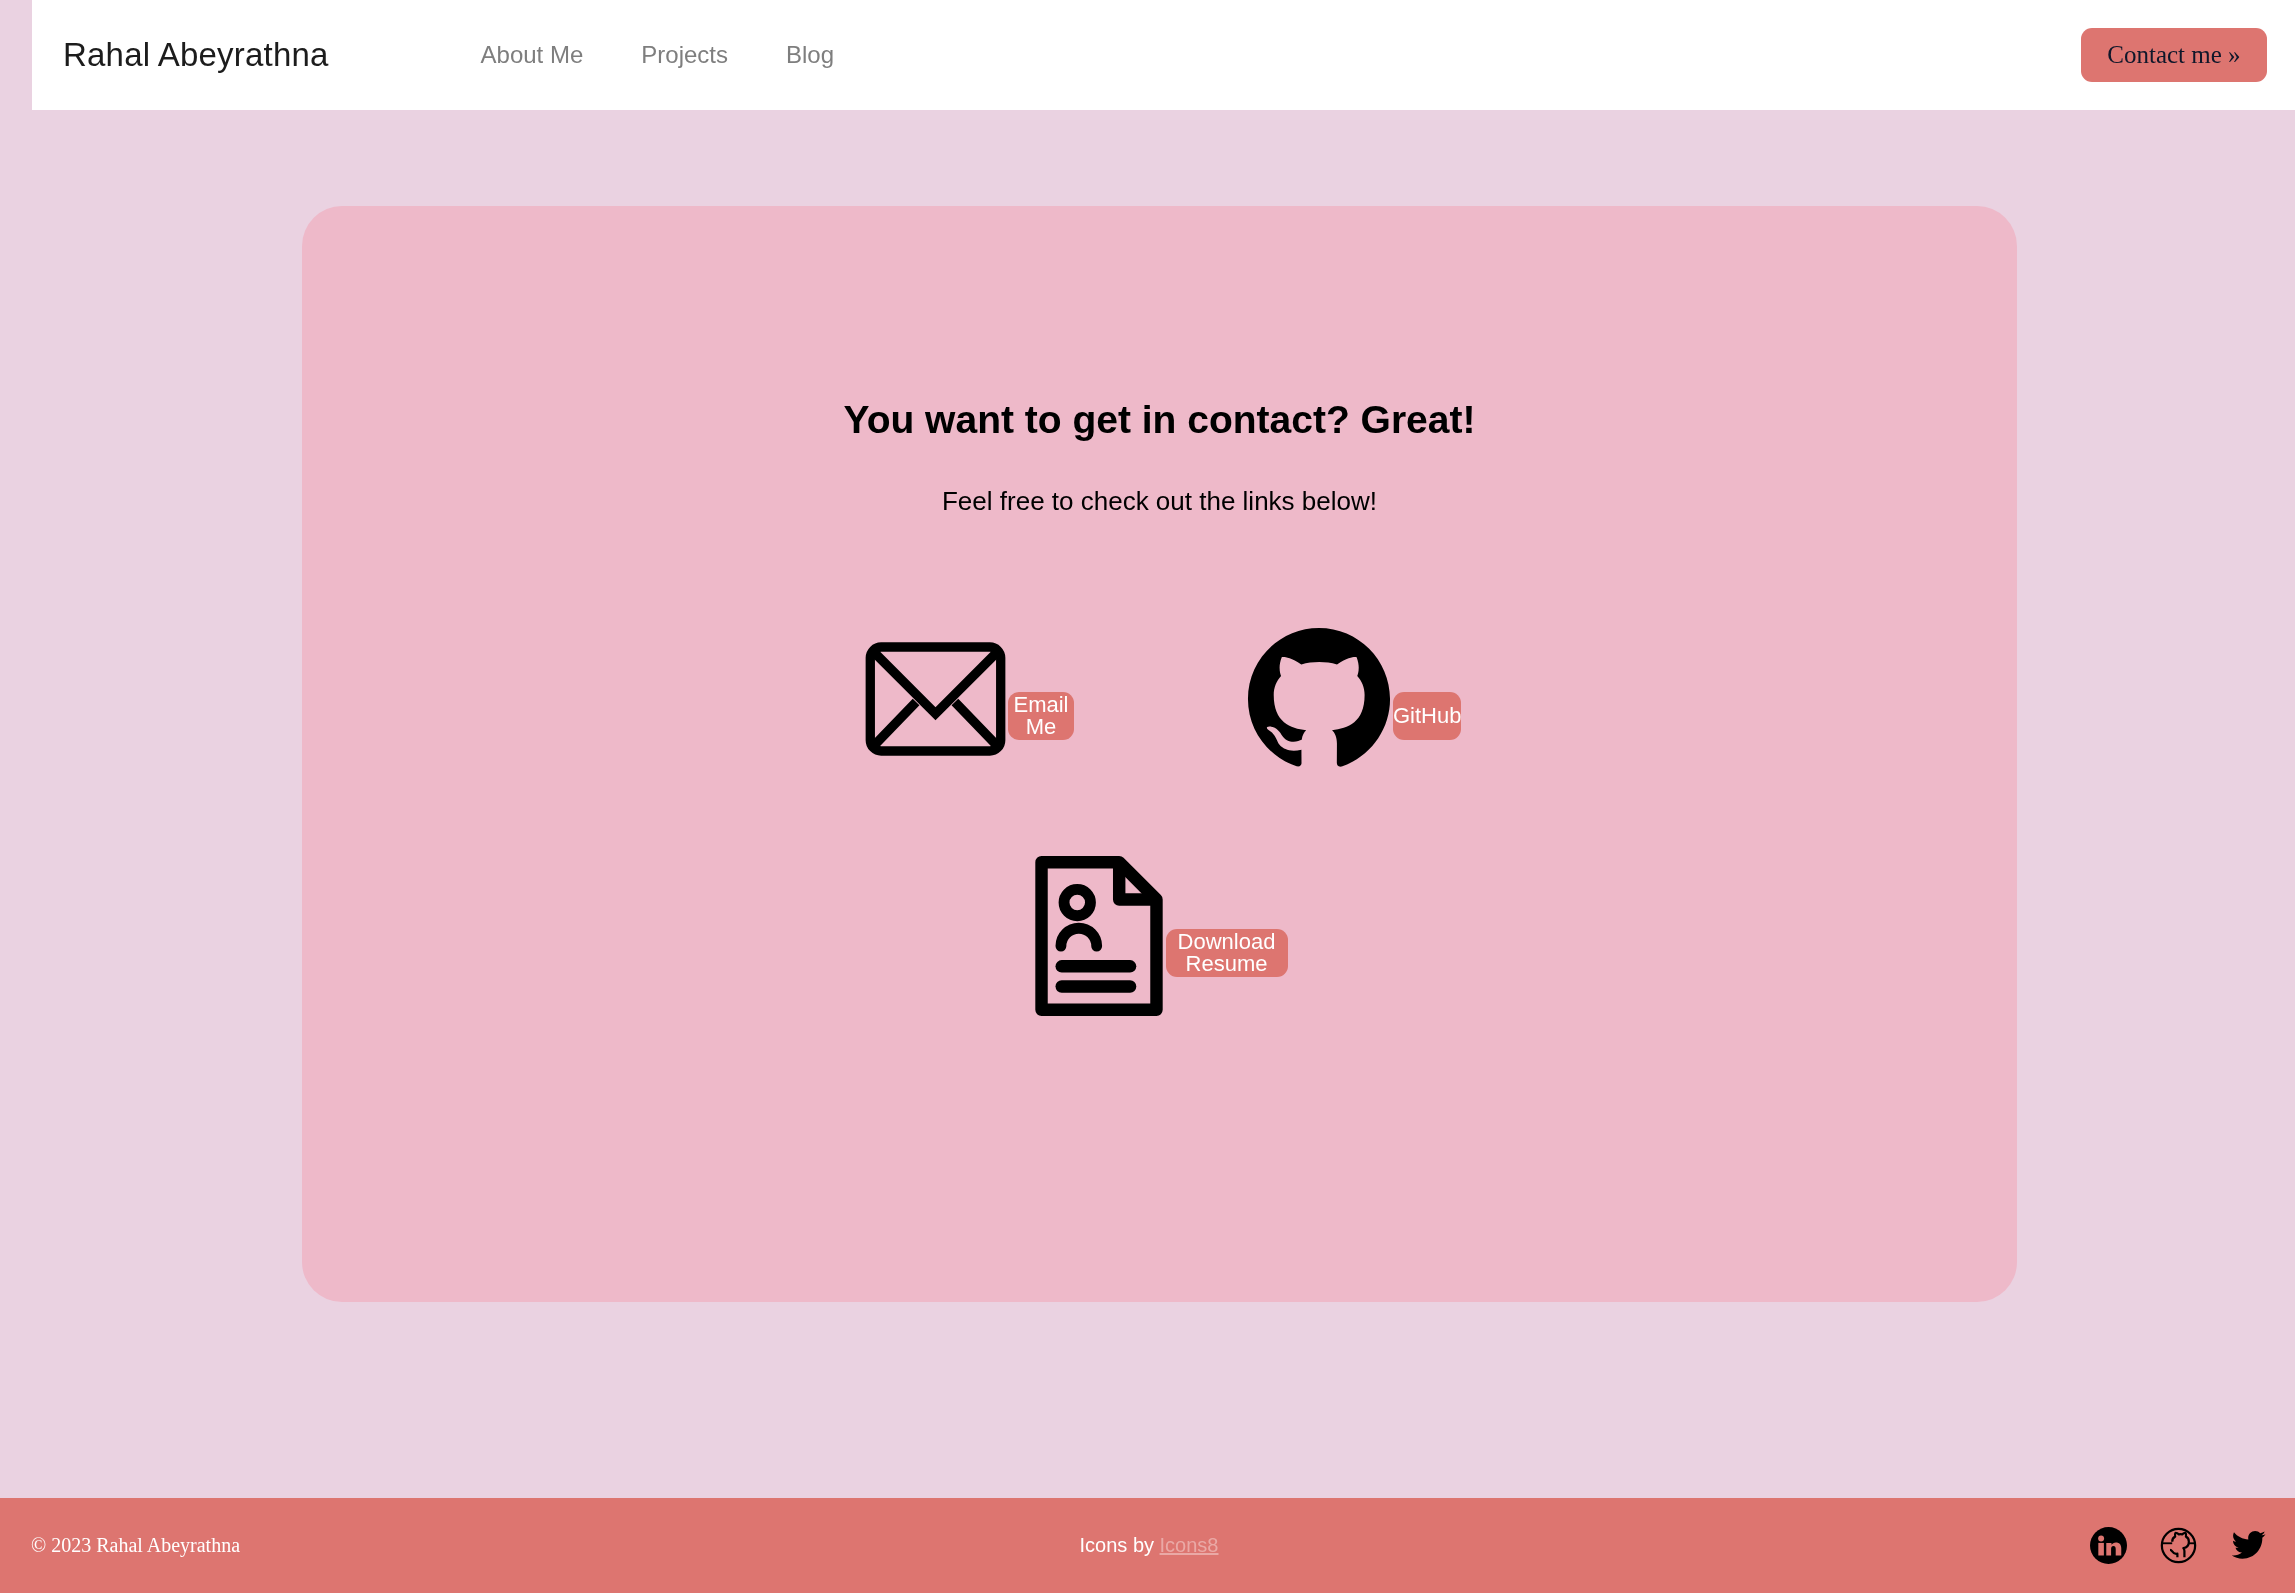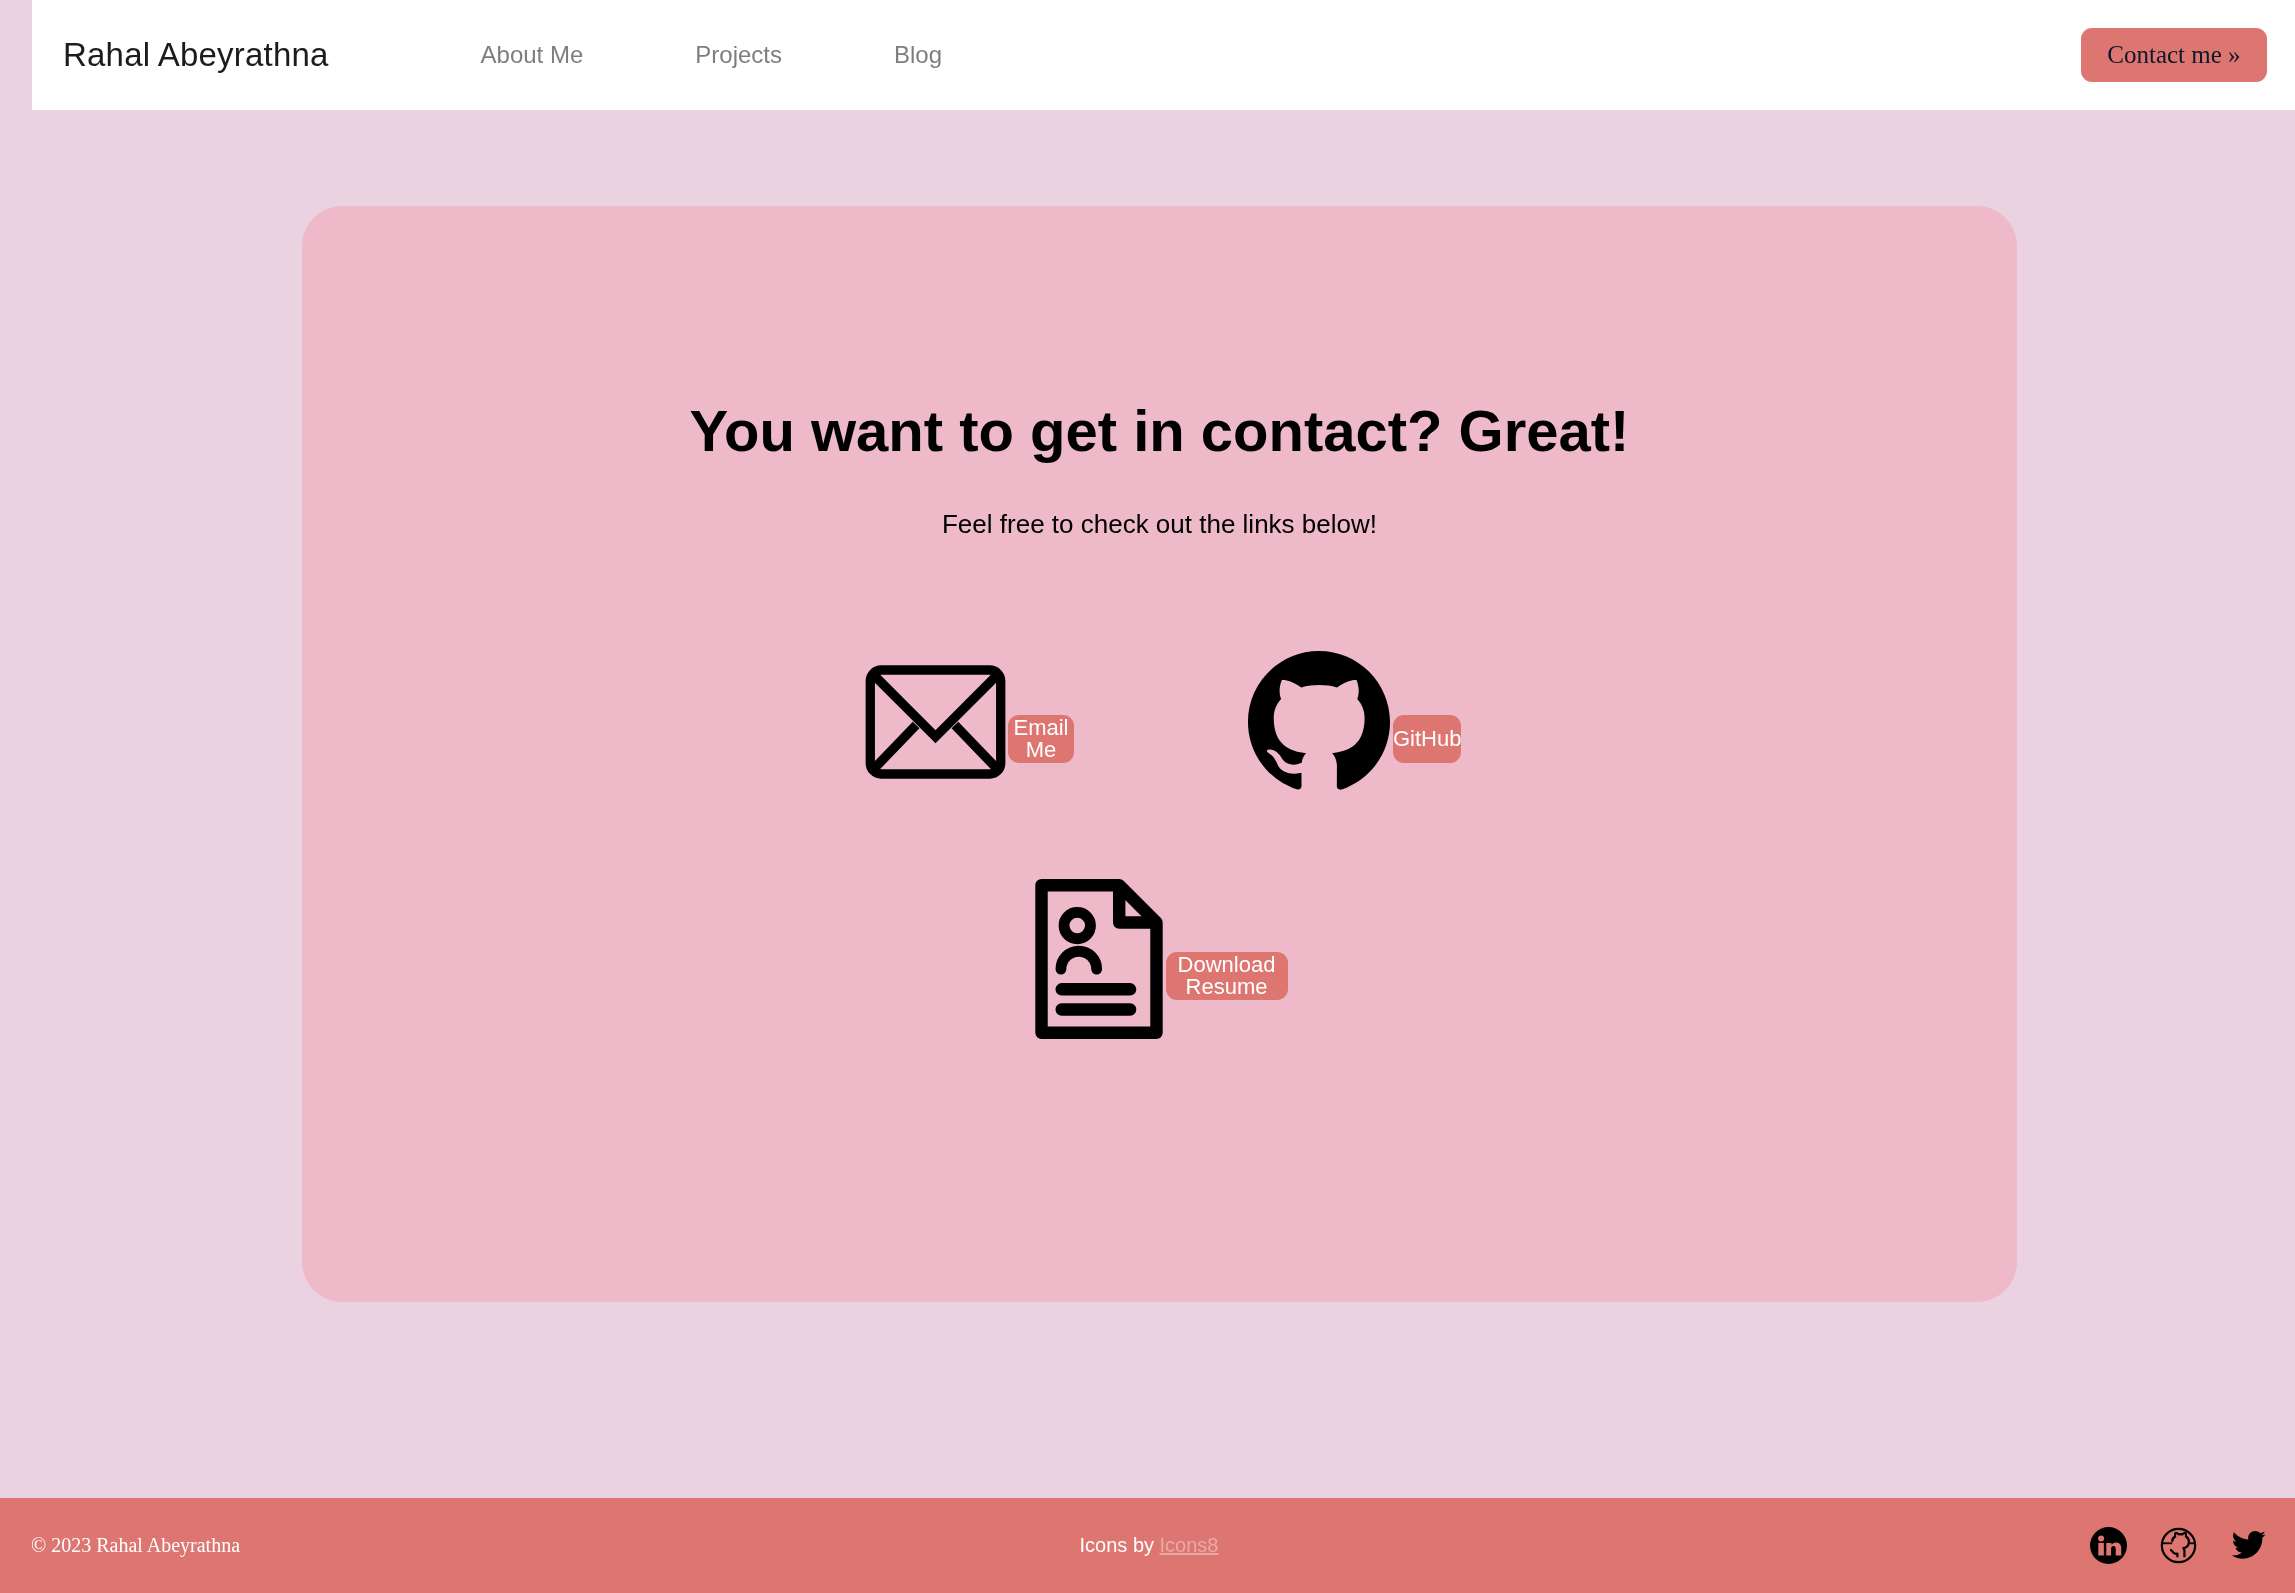--- a/index.html
+++ b/index.html
@@ -32,21 +32,21 @@
     font-size: 33px;
     color: #1c1c1c;
     font-weight: 400;
     letter-spacing: 0.2px;
     white-space: nowrap;
   }
 
   .nav-links {
     display: flex;
     align-items: center;
-    gap: 112px;
+    gap: 58px;
     margin-left: 152px;
   }
 
   .nav-link {
     font-size: 24px;
     color: #7e7e7e;
     text-decoration: none;
     white-space: nowrap;
   }
 
@@ -80,21 +80,21 @@
     height: 1096px;
     background: #eeb9c9;
     border-radius: 40px;
     display: flex;
     flex-direction: column;
     align-items: center;
   }
 
   .card-title {
     margin-top: 190px;
-    font-size: 58px;
+    font-size: 39px;
     font-weight: bold;
     color: #000000;
     text-align: center;
     line-height: 1.22;
     max-width: 1088px;
   }
 
   .card-sub {
     margin-top: 42px;
     font-size: 26px;

